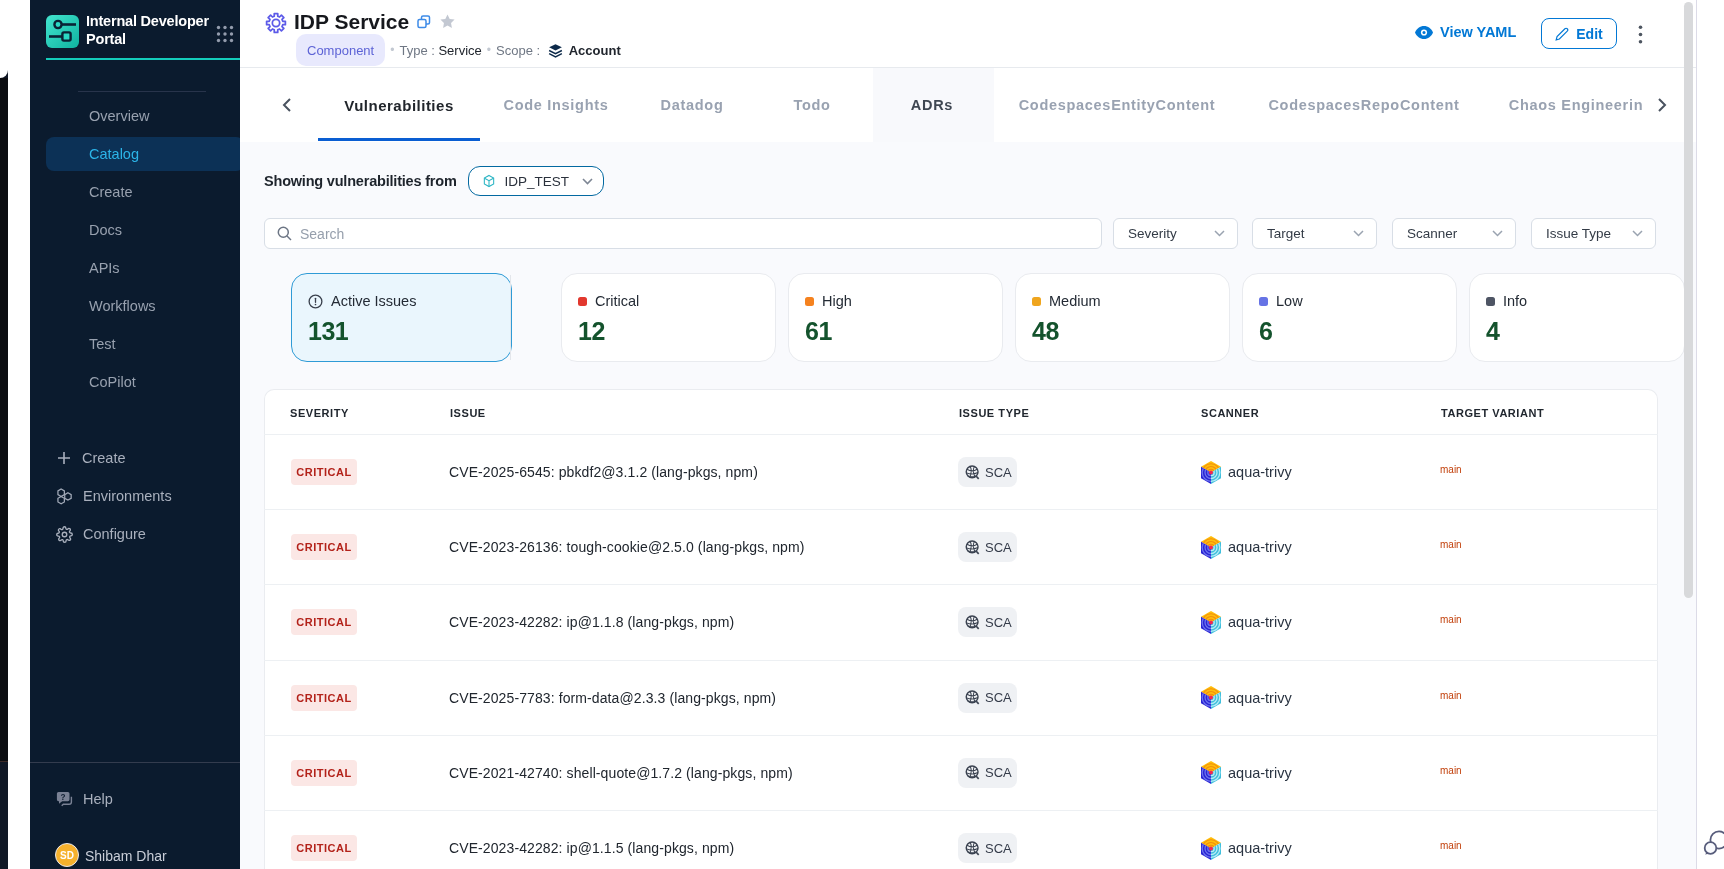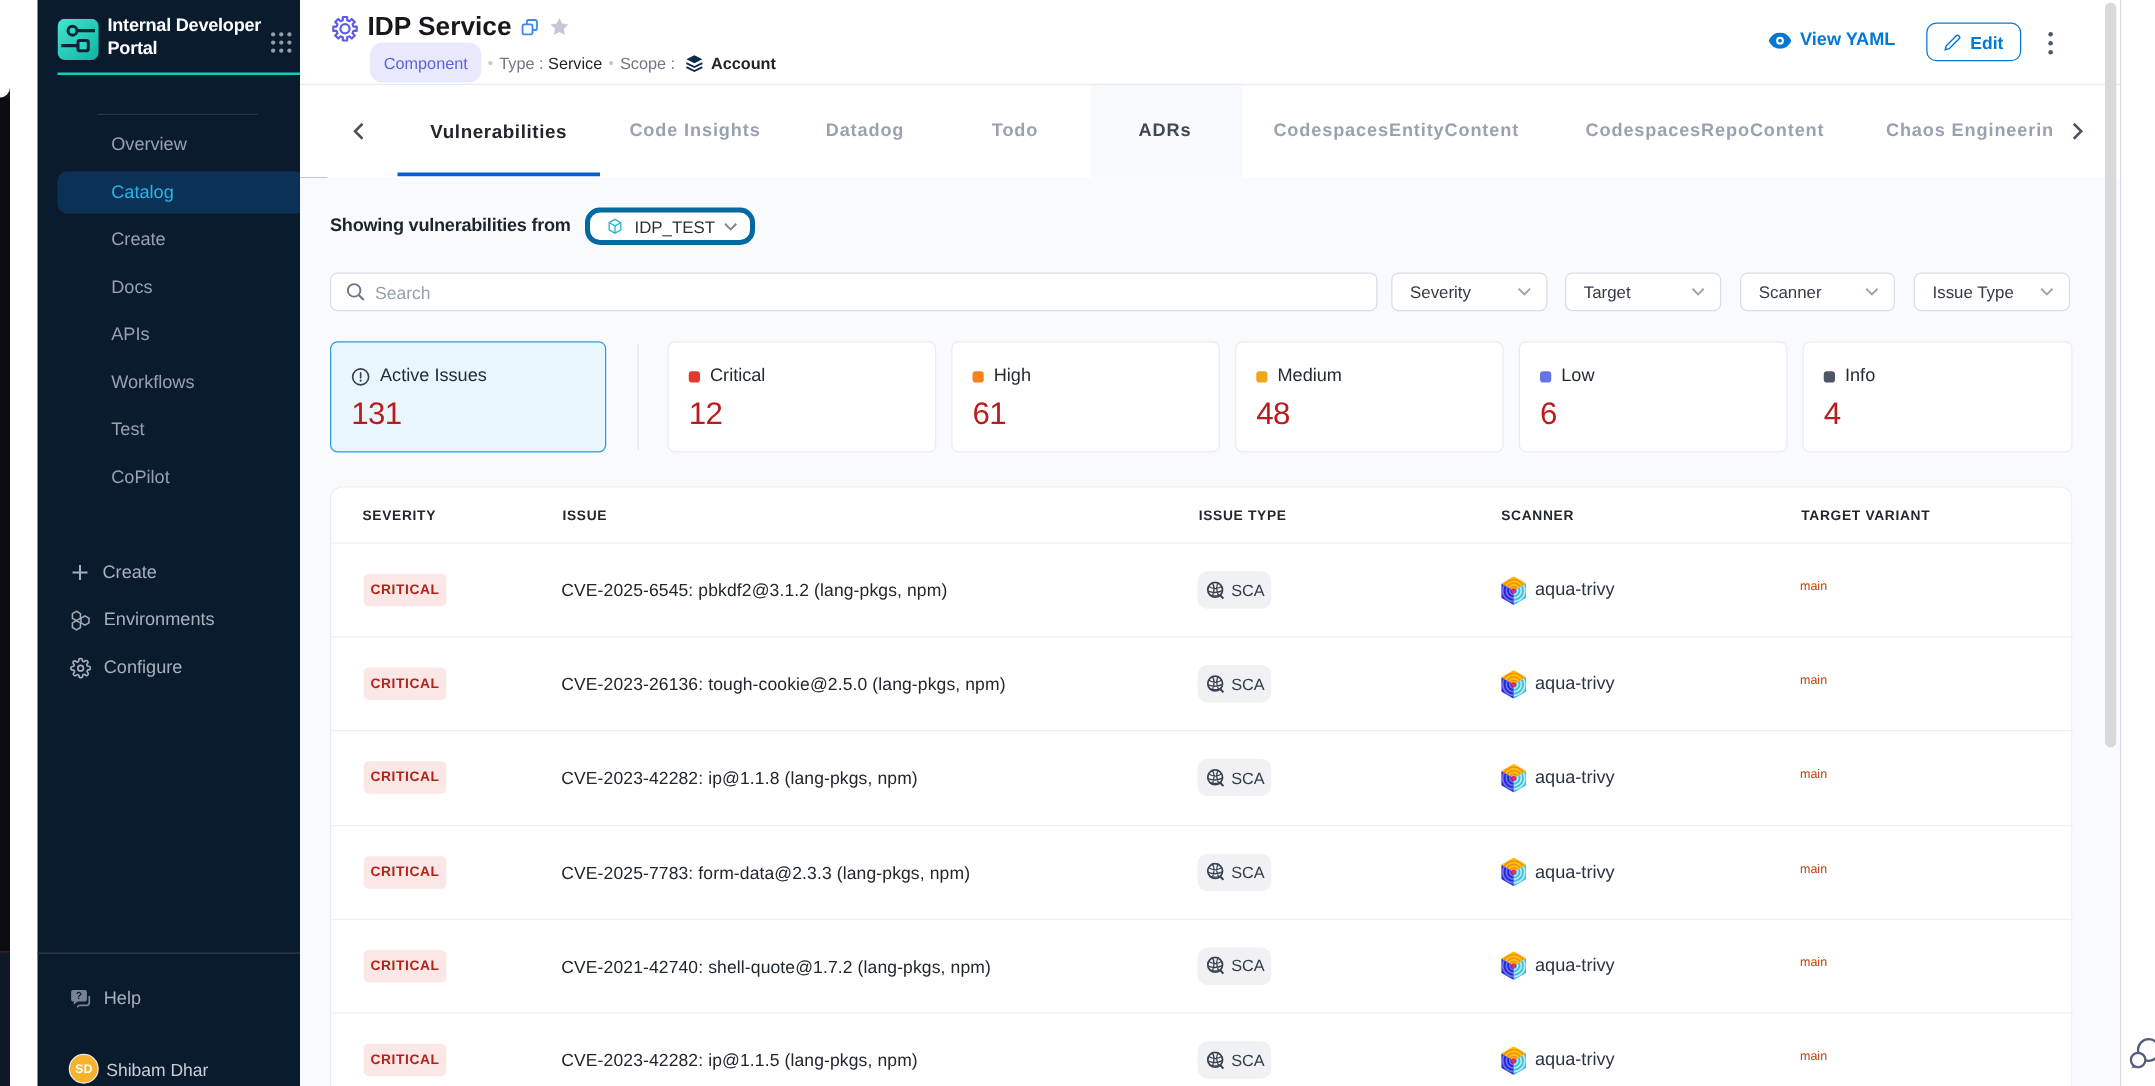--- a/index.html
+++ b/index.html
@@ -42,30 +42,30 @@
 
 #tabbar { left:0; top:68px; width:1457px; height:74px; background:#fff; }
 .tab { position:absolute; top:0; height:74px; display:flex; align-items:center; justify-content:center; font-size:14.5px; font-weight:bold; color:#99a2b1; letter-spacing:0.7px; }
 #adrcell { left:633px; top:0; width:121px; height:74px; background:#f8f9fc; }
 #underline { left:78px; top:70px; width:162px; height:3px; background:#0a5ed2; }
 
 
 #content { left:0; top:142px; width:1457px; height:727px; background:#f9fafd; }
 #showrow { left:24px; top:24px; height:30px; display:flex; align-items:center; }
 #showrow b { font-size:14.5px; color:#1e242c; letter-spacing:-0.2px; }
-#scopedd { margin-left:11px; width:136px; height:30px; background:#fff; border:4px solid #0369a1; border-radius:12px; display:flex; align-items:center; padding:0 10px 0 13px; }
+#scopedd { margin-left:11px; width:136px; height:30px; background:#fff; border:1px solid #0369a1; border-radius:12px; display:flex; align-items:center; padding:0 10px 0 13px; }
 #scopedd span { font-size:13.5px; color:#2a313c; margin-left:9px; flex:1; }
 #search { left:24px; top:76px; width:838px; height:31px; background:#fff; border:1px solid #d8dee6; border-radius:6px; display:flex; align-items:center; padding:0 12px; gap:8px; }
 #search span { color:#969fac; font-size:14px; }
 .filter { position:absolute; top:76px; height:31px; background:#fff; border:1px solid #d8dee6; border-radius:6px; display:flex; align-items:center; justify-content:space-between; padding:0 12px 0 14px; font-size:13.5px; color:#333b46; }
 
 
-.card { position:absolute; top:131px; height:89px; background:#fff; border:1px solid #e9ebef; border-radius:6px; padding:19px 0 18px 16px; }
+.card { position:absolute; top:131px; height:89px; background:#fff; border:1px solid #e9ebef; border-radius:16px; padding:19px 0 18px 16px;margin-left:27px; }
 .card .lab { display:flex; align-items:center; gap:8px; font-size:14.5px; color:#242b35; }
-.card .num { font-size:25px; line-height:25px; font-weight:normal; color:#b91c1c; margin-top:10px; letter-spacing:-0.5px; }
+.card .num { font-size:25px; line-height:25px; font-weight:bold; color:#14532d; margin-top:10px; letter-spacing:-0.5px; }
 .dot { width:9px; height:9px; border-radius:2.5px; }
 #cardactive { left:24px; width:221px; background:#eaf6fd; border:1.5px solid #2f9bd6; }
 #vdiv { left:270px; top:133px; width:1px; height:85px; background:#e3e6eb; }
 
 
 #table { left:24px; top:247px; width:1394px; height:622px; background:#fff; border:1px solid #eaecf0; border-radius:10px 10px 0 0; border-bottom:none; }
 .th { position:absolute; top:0; height:45px; display:flex; align-items:center; font-size:11px; font-weight:bold; letter-spacing:0.55px; color:#21272f; }
 .trow { position:absolute; left:0; width:1394px; height:75px; border-top:1px solid #edf0f3; }
 .crit { position:absolute; left:27px; top:24px; width:66px; height:26px; background:#fbe7e5; border-radius:4px; color:#b3221a; font-size:11px; font-weight:bold; letter-spacing:0.5px; display:flex; align-items:center; justify-content:center; }
 .issue { position:absolute; left:185px; top:29px; font-size:14px; letter-spacing:0.1px; color:#20262e; }

